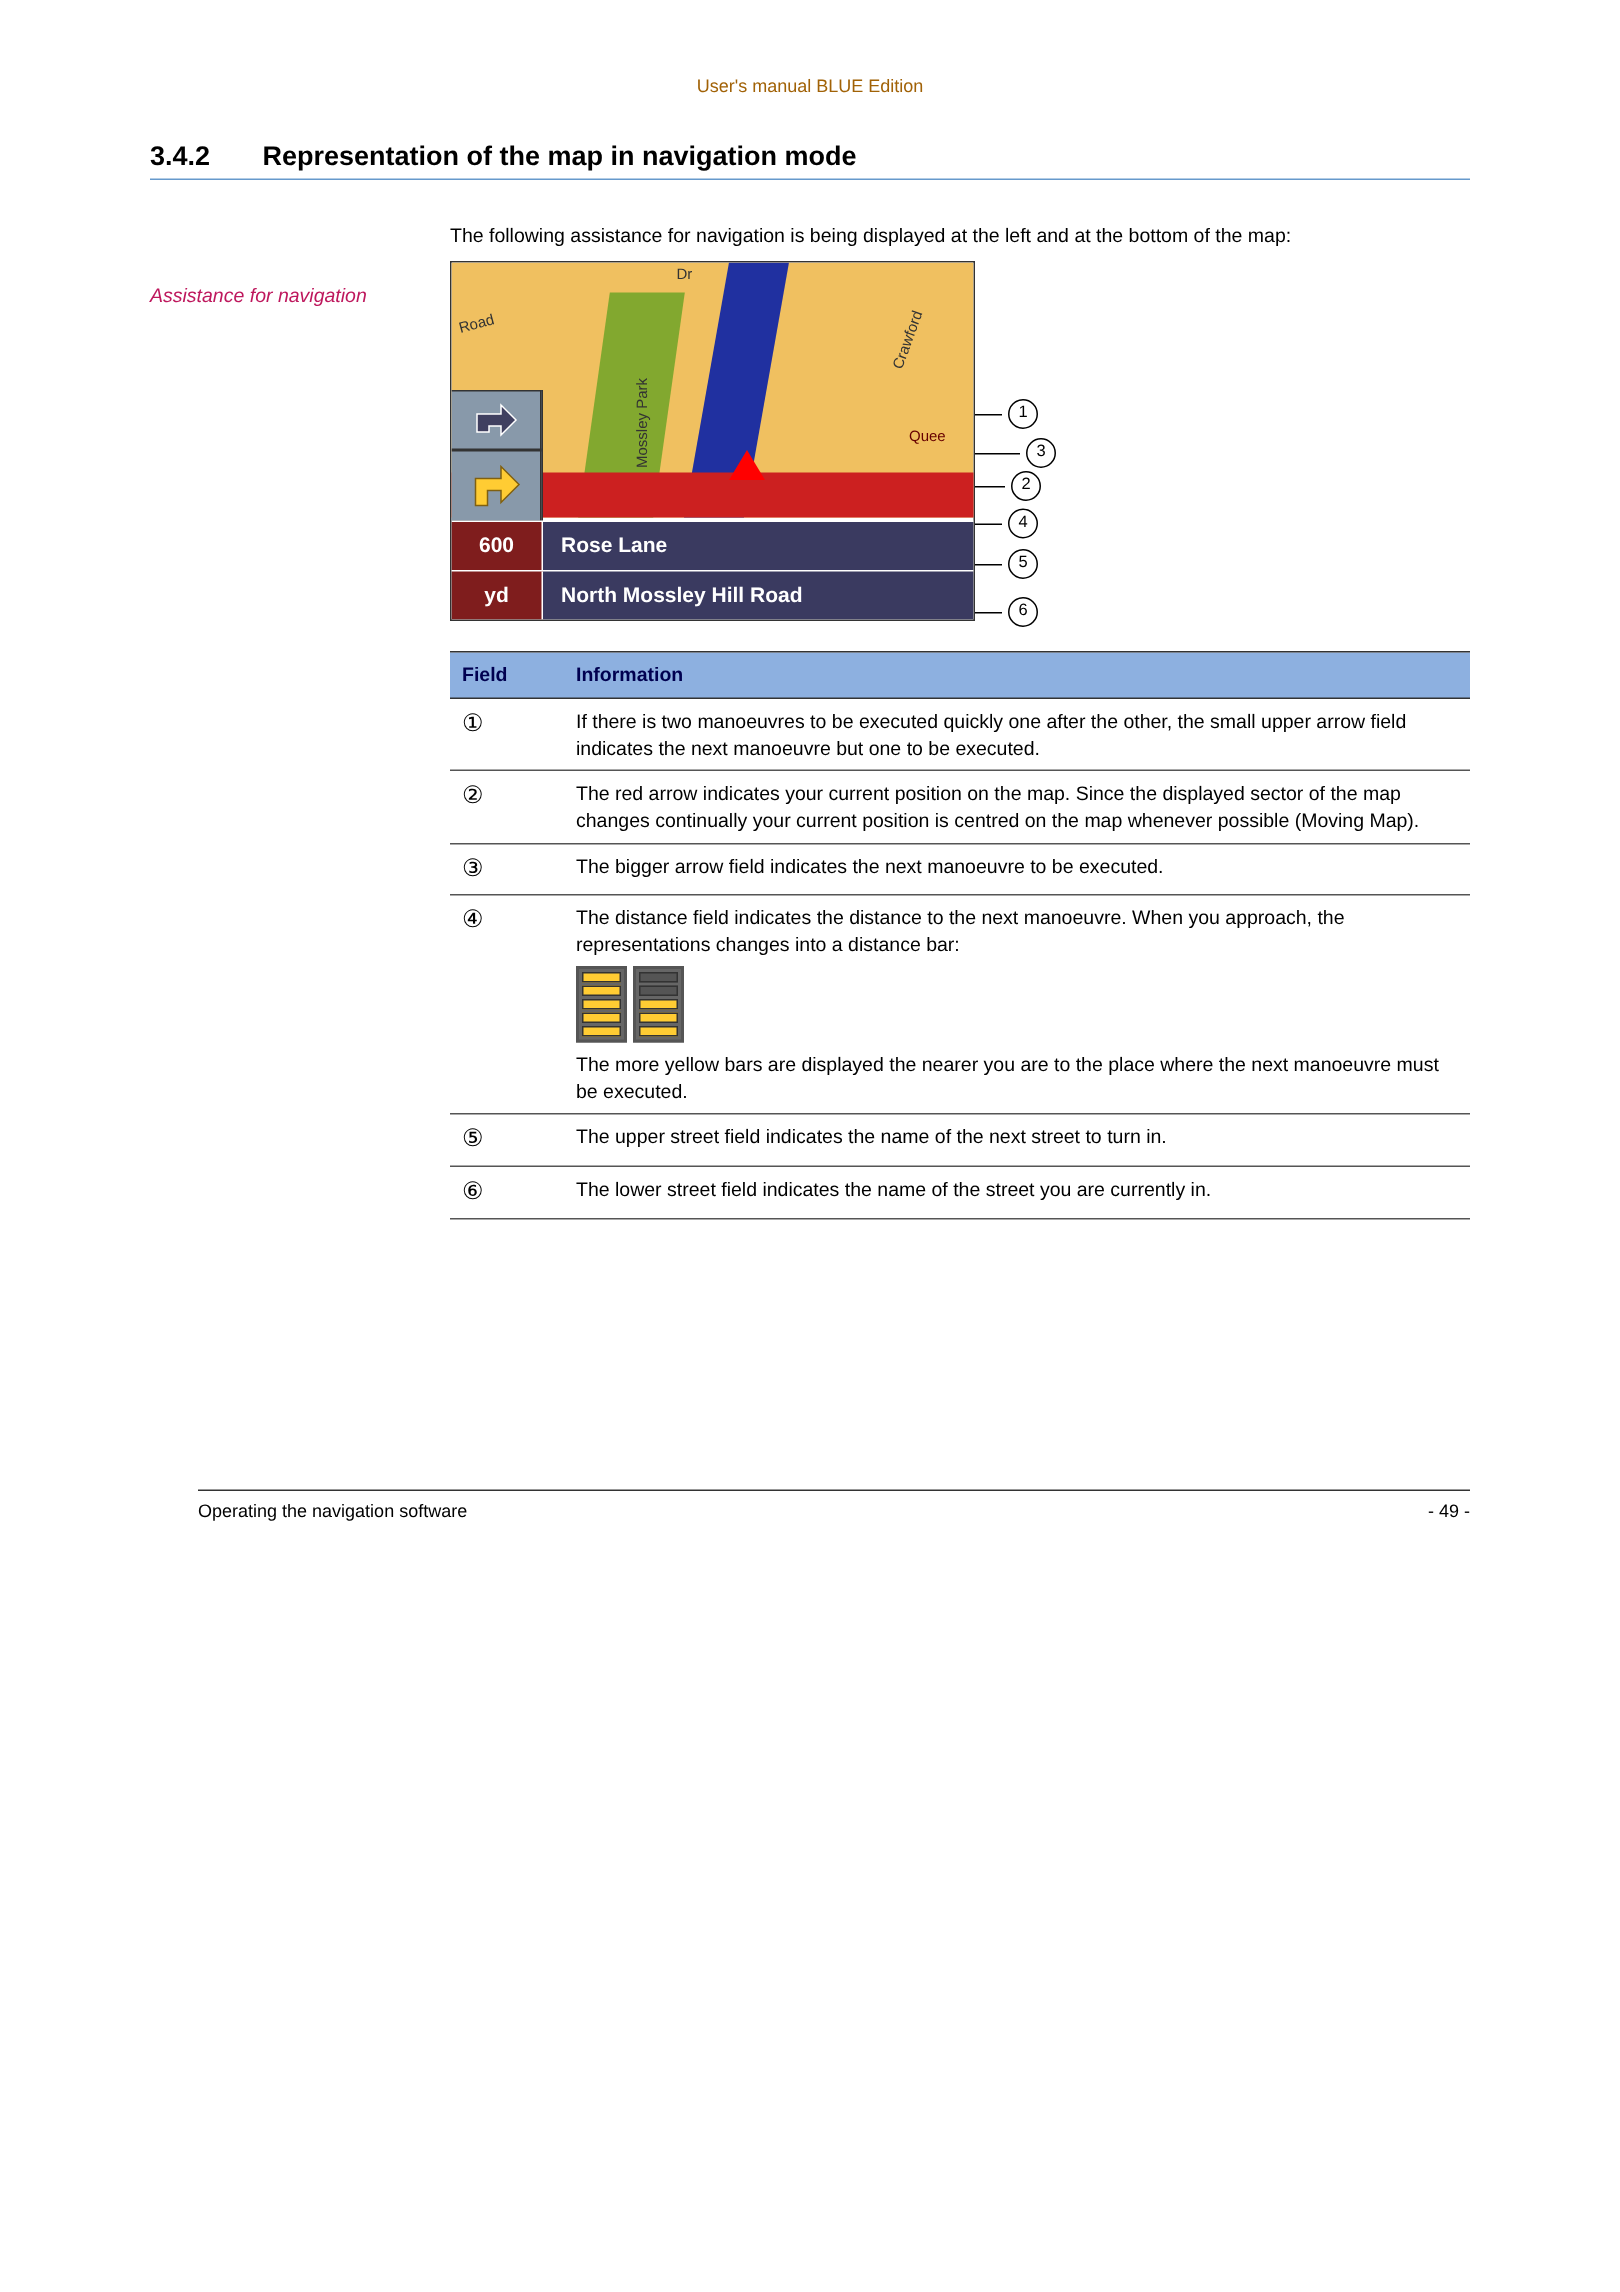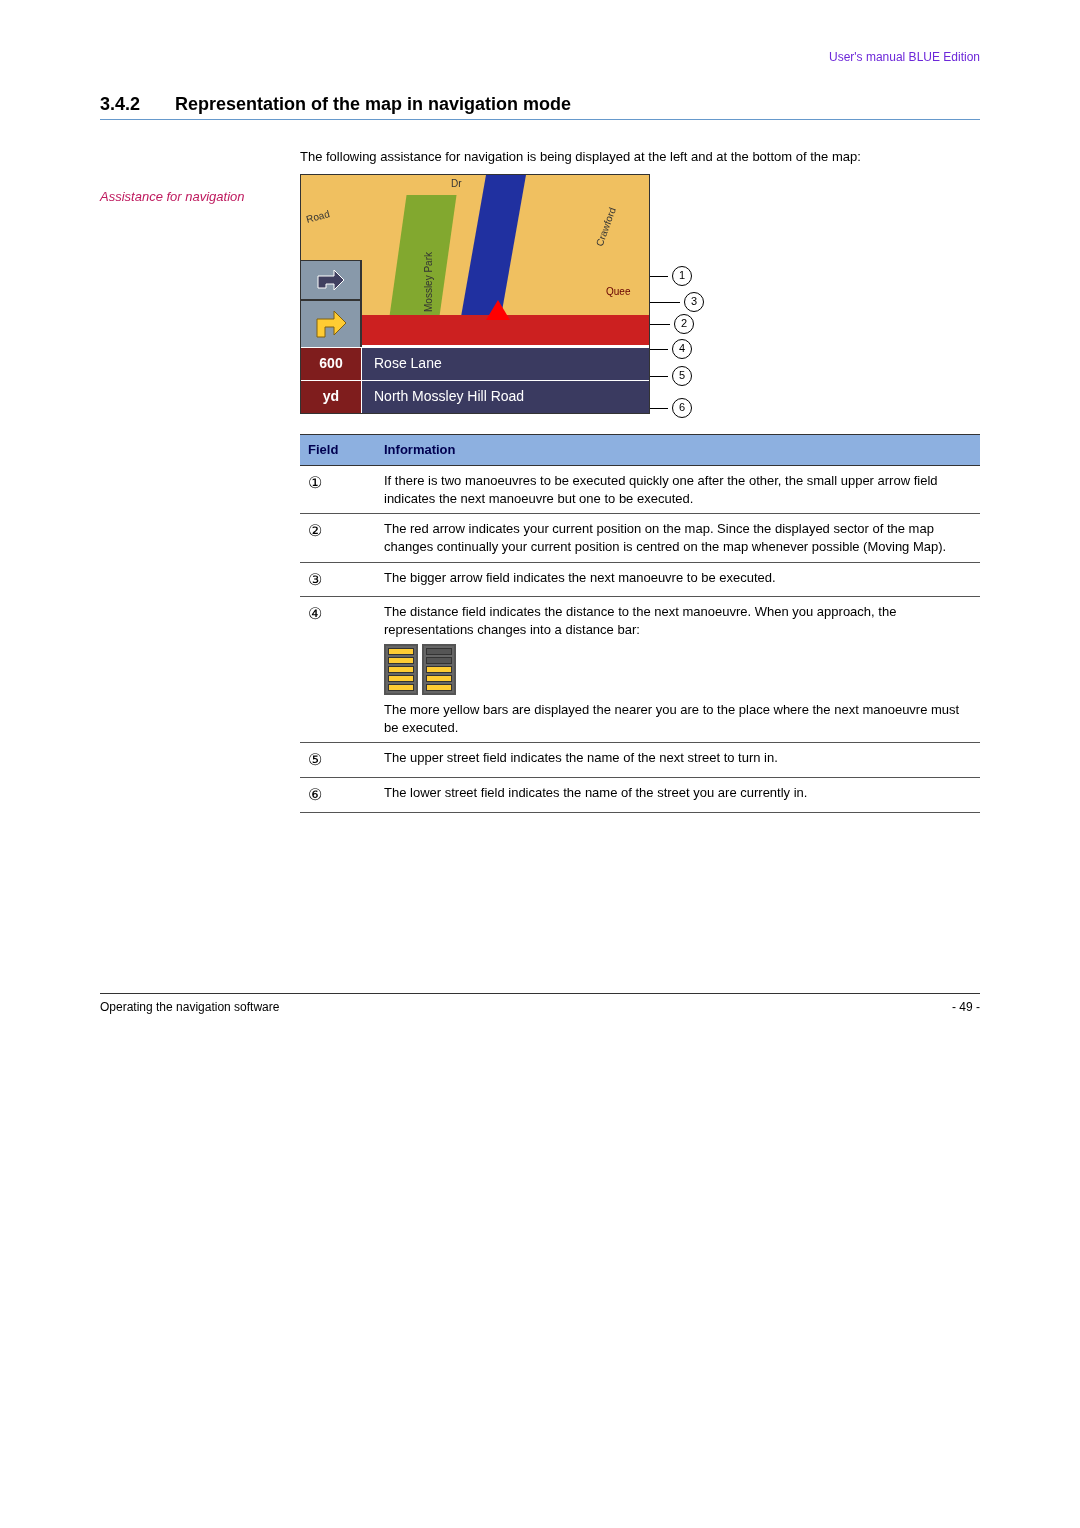--- a/index.html
+++ b/index.html
@@ -9,23 +9,23 @@
     font-size: 13px;
     color: #000;
     background: #fff;
     width: 1080px;
   }
   .page {
     padding: 50px 100px 40px 100px;
     box-sizing: border-box;
   }
   .header-right {
-    text-align: right;
+    text-align: center;
     font-size: 12px;
-    color: #6d28d9;
+    color: #a16207;
     margin-bottom: 30px;
   }
   .section-title {
     font-weight: bold;
     font-size: 18px;
     color: #000;
     border-bottom: 1px solid #6699cc;
     padding-bottom: 4px;
     margin-bottom: 28px;
   }
@@ -141,21 +141,21 @@
     display: flex;
     align-items: center;
     justify-content: center;
     font-size: 14px;
     border-right: 1px solid #fff;
   }
   .strip-right {
     flex: 1;
     background: #3a3a60;
     color: #fff;
-    font-weight: normal;
+    font-weight: bold;
     display: flex;
     align-items: center;
     padding-left: 12px;
     font-size: 14px;
   }
   .callout {
     position: absolute;
     display: flex;
     align-items: center;
   }
@@ -212,20 +212,21 @@
     background: #ffcc33;
     border: 1px solid #333;
   }
   .footer {
     margin-top: 180px;
     border-top: 1px solid #333;
     padding-top: 6px;
     display: flex;
     justify-content: space-between;
     font-size: 12px;
+    margin-left: 32px;
   }
 </style>
 </head>
 <body>
 
 <div class="page">
   <div class="header-right">User's manual BLUE Edition</div>
 
   <div class="section-title">
     <span class="section-number">3.4.2</span>

